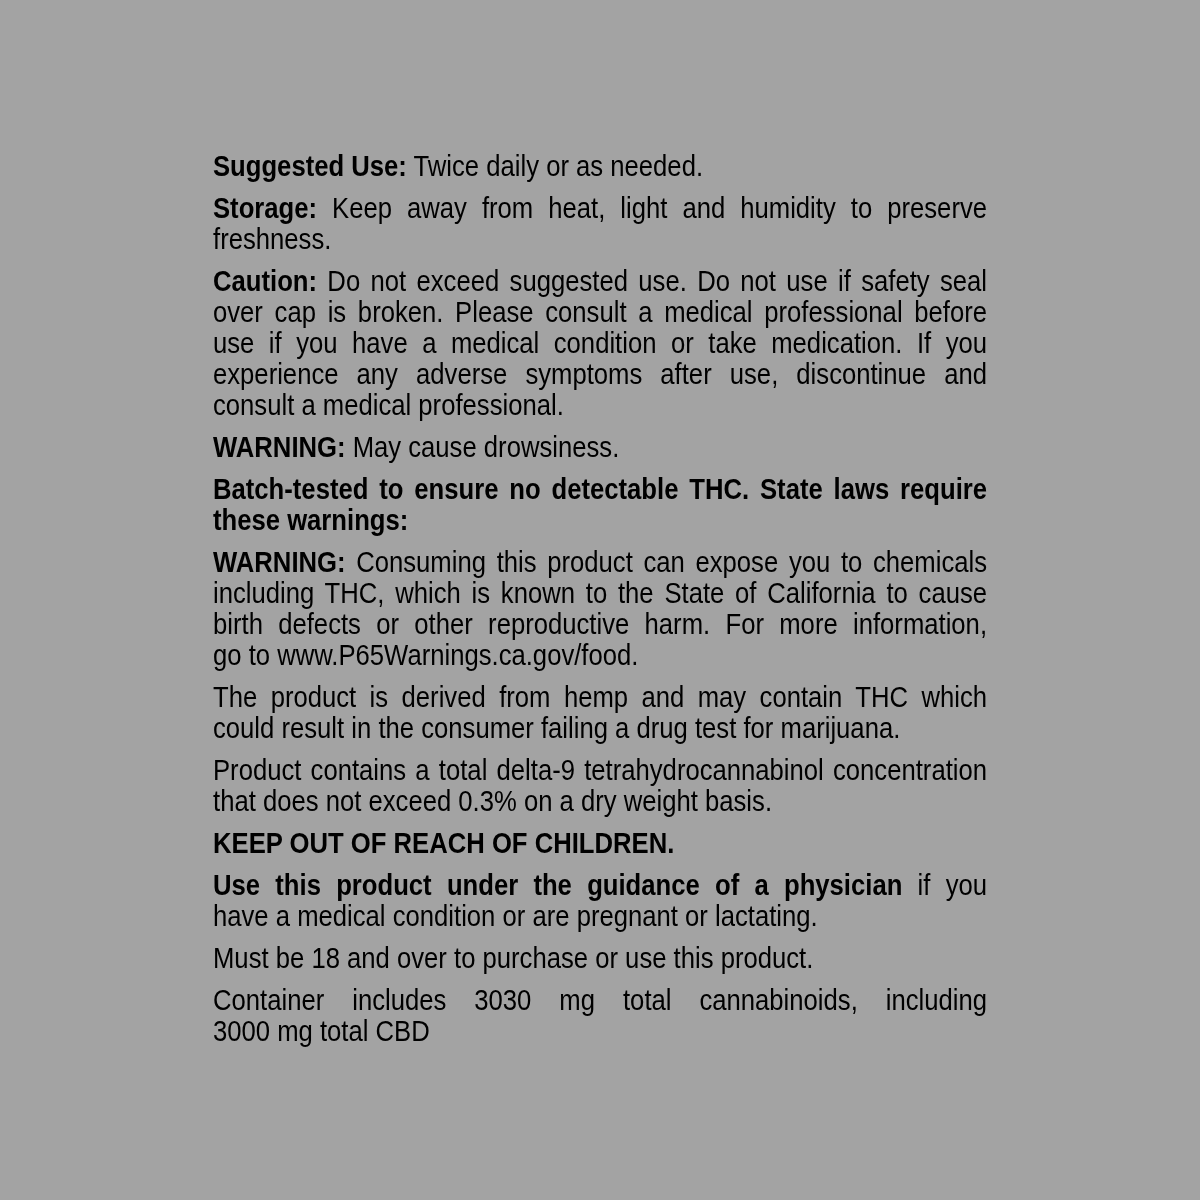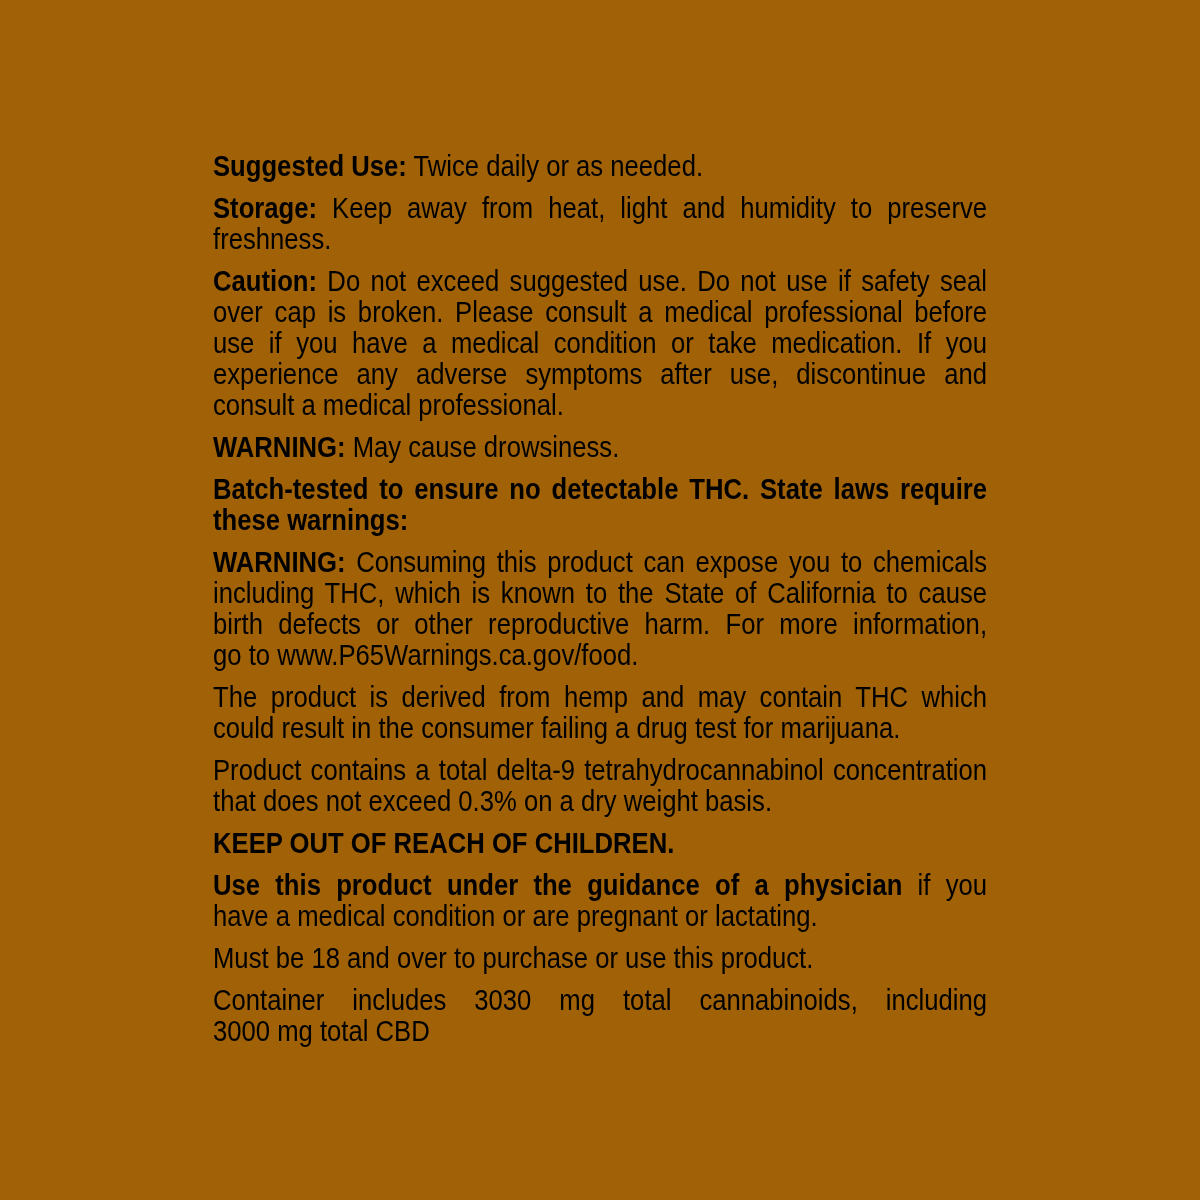--- a/index.html
+++ b/index.html
@@ -4,21 +4,21 @@
 <style>
   html, body {
     margin: 0;
     padding: 0;
     background: #ffffff;
   }
   .canvas {
     position: relative;
     width: 1200px;
     height: 1200px;
-    background: #a16207;
+    background: #a3a3a3;
     overflow: hidden;
     font-family: "Liberation Sans", "DejaVu Sans", sans-serif;
   }
   .doc {
     position: absolute;
     left: 213px;
     top: 151px;
     width: 875px;              
     transform: scaleX(0.8846); 
     transform-origin: 0 0;

